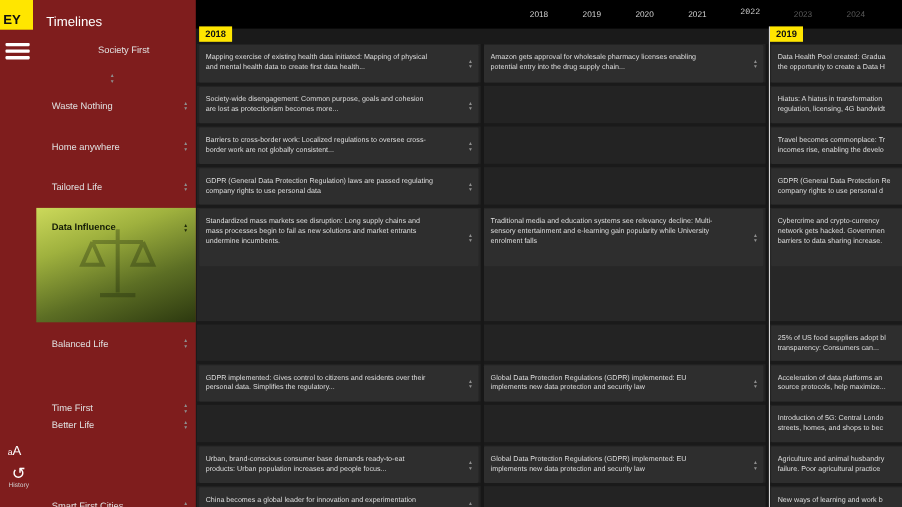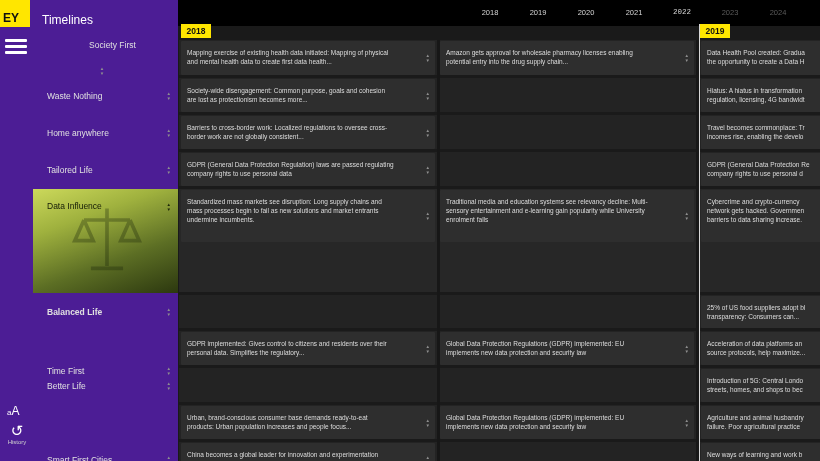--- a/index.html
+++ b/index.html
@@ -3,32 +3,32 @@
 <meta charset="utf-8">
 <style>
   html,body{margin:0;padding:0;background:#000;}
   .stage{position:relative;width:820px;height:461px;background:#1a1a1a;overflow:hidden;
          font-family:"Liberation Sans",sans-serif;}
   
   .topbar{position:absolute;left:0;top:0;right:0;height:26px;background:#000;z-index:1;}
   .scale-year{position:absolute;top:8px;font-size:7.5px;color:#d6d6d6;transform:translateX(-50%);z-index:2;}
   .scale-year.dim{color:#5c5c5c;}
   
-  .sidebar{position:absolute;left:0;top:0;width:178px;height:461px;background:#4c1d95;z-index:5;}
+  .sidebar{position:absolute;left:0;top:0;width:178px;height:461px;background:#7f1d1d;z-index:5;}
   .logo{position:absolute;left:0;top:0;width:30px;height:27px;background:#ffe600;color:#101010;
         font-weight:bold;font-size:12px;display:flex;align-items:flex-end;padding:0 0 2px 3px;box-sizing:border-box;}
   .sb-title{position:absolute;left:42px;top:13px;color:#fff;font-size:12px;}
   .hamburger{position:absolute;left:5px;top:39px;width:22px;}
   .hamburger div{height:2.5px;background:#fff;margin-bottom:3.5px;border-radius:1px;}
   .sb-item{position:absolute;left:33px;width:145px;display:flex;align-items:center;color:#e0e0e0;
            font-size:8.5px;box-sizing:border-box;cursor:pointer;}
   .sb-item .lbl{padding-left:14px;flex:1;}
   .sb-item.selected{align-items:flex-start;color:#151c06;
      background:linear-gradient(160deg,#ccd95b 0%,#9fb13e 30%,#5c6e24 65%,#2c380f 100%);}
-  .sb-item.selected .lbl{padding-top:12px;font-weight:normal;}
+  .sb-item.selected .lbl{padding-top:12px;font-weight:bold;}
   .sb-item.selected .sort{margin-top:13px;color:#1c2608;}
   .sb-item .sort{margin-right:7px;}
   .scales{position:absolute;left:28px;top:8px;width:92px;height:92px;opacity:.3;color:#141f07;display:none;}
   .sb-item.selected .scales{display:block;}
   
   .sort{display:flex;flex-direction:column;align-items:center;color:#8f8f8f;}
   .sort i{font-style:normal;font-size:4.5px;line-height:5px;display:block;}
   
   .text-size{position:absolute;left:7px;top:401px;color:#fff;cursor:pointer;}
   .text-size .s{font-size:8px;}
@@ -126,21 +126,21 @@
       <div class="sb-item selected" style="top: 189px; height: 104px;">
       <svg class="scales" viewBox="0 0 40 40">
         <path d="M20 5v25M10 10h20M10 10l-4 9h8l-4-9M30 10l-4 9h8l-4-9M13 31h14" fill="none" stroke="currentColor" stroke-width="1.6"></path>
       </svg>
       <span class="lbl">Data Influence</span>
       <span class="sort">
           <i class="u">▲</i>
           <i class="d">▼</i>
         </span>
     </div>
-      <div class="sb-item" style="top: 295px; height: 34px; font-weight: bold;">
+      <div class="sb-item" style="top: 295px; height: 34px;">
 
       <span class="lbl">Balanced Life</span>
       <span class="sort">
           <i class="u">▲</i>
           <i class="d">▼</i>
         </span>
     </div>
       <div class="sb-item" style="top: 341px; height: 35px; align-items: flex-end;">
 
       <span class="lbl">Time First</span>

